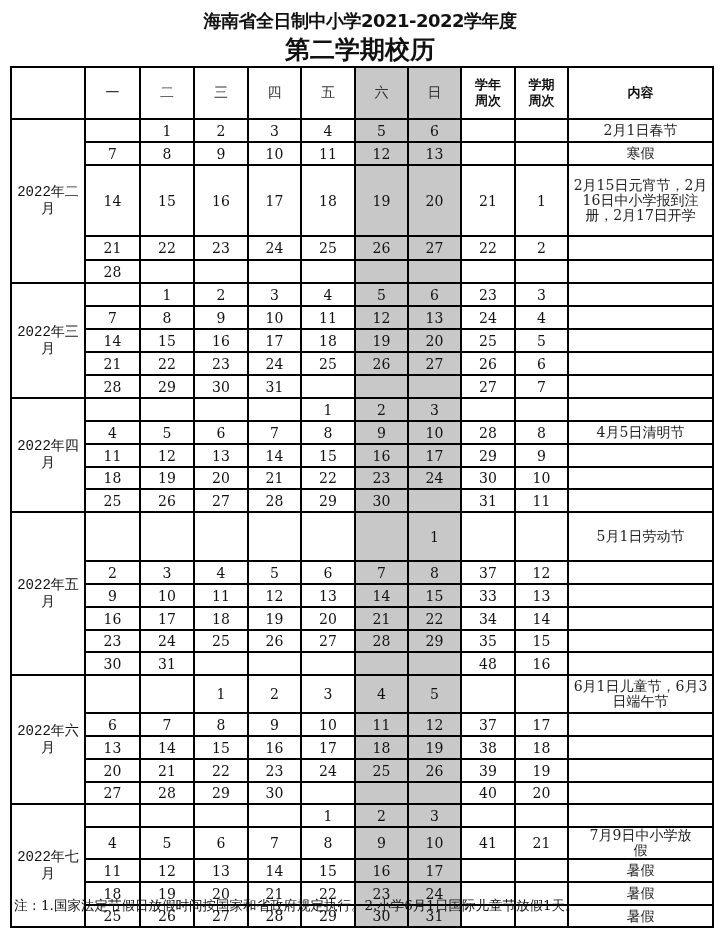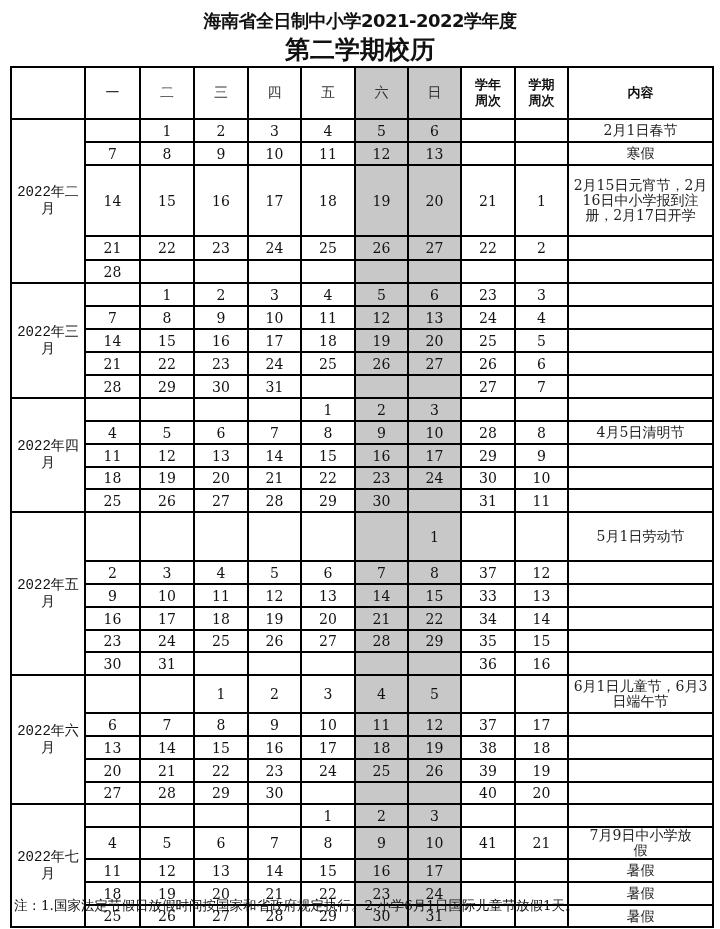--- a/index.html
+++ b/index.html
@@ -315,21 +315,21 @@
         <td class="note" style="padding: 0px 2px;"></td>
       </tr>
       <tr style="height: 23px;">
         <td>30</td>
         <td>31</td>
         <td></td>
         <td></td>
         <td></td>
         <td class="wk"></td>
         <td class="wk"></td>
-        <td class="num">36</td>
+        <td class="num">48</td>
         <td class="num">16</td>
         <td class="note" style="padding: 0px 2px;"></td>
       </tr>
       <tr style="height: 38px;">
         <td rowspan="5" class="month">
           <div style="width: 4.6em; margin: 0px auto;">2022年六月</div>
         </td>
         <td></td>
         <td></td>
         <td>1</td>

